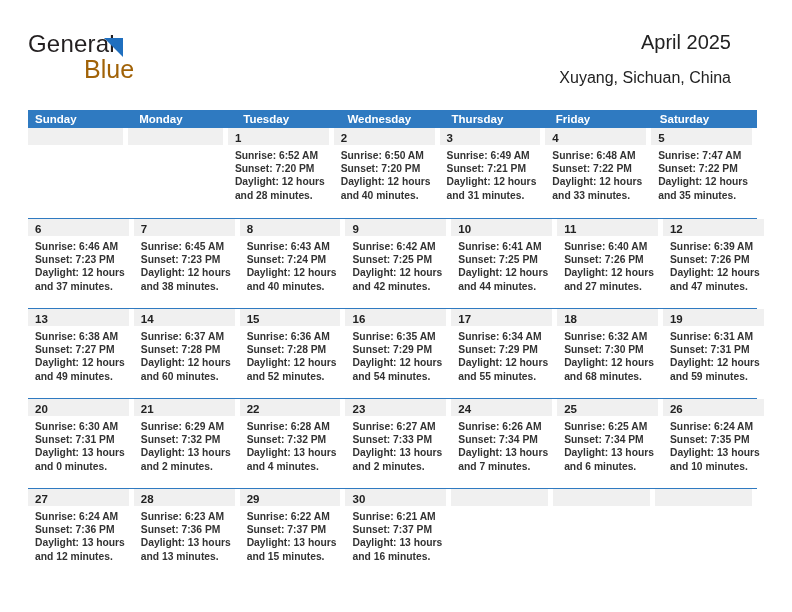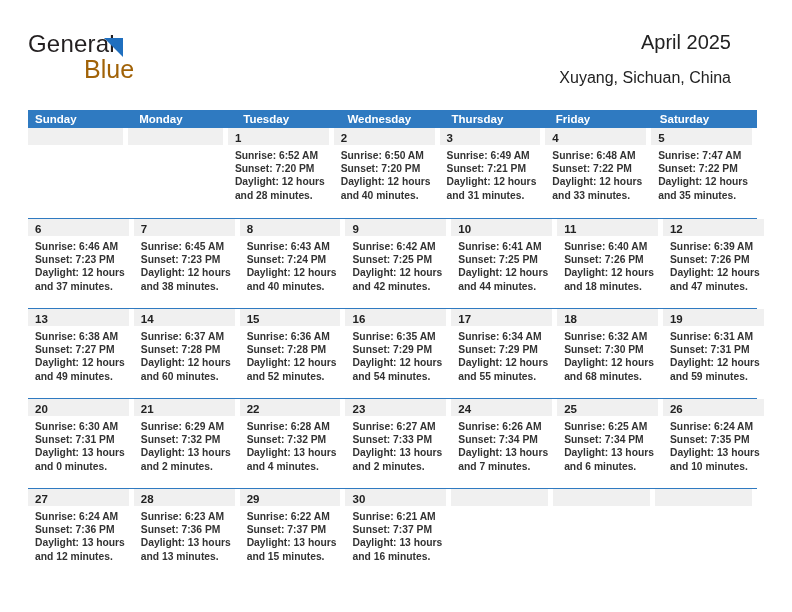--- a/index.html
+++ b/index.html
@@ -281,21 +281,21 @@
           <div class="day-line">Daylight: 12 hours</div>
           <div class="day-line">and 44 minutes.</div>
         </div>
       </div>
       <div class="day-cell">
         <div class="day-num-band"><span class="day-num">11</span></div>
         <div class="day-body">
           <div class="day-line">Sunrise: 6:40 AM</div>
           <div class="day-line">Sunset: 7:26 PM</div>
           <div class="day-line">Daylight: 12 hours</div>
-          <div class="day-line">and 18 minutes.</div>
+          <div class="day-line">and 27 minutes.</div>
         </div>
       </div>
       <div class="day-cell">
         <div class="day-num-band"><span class="day-num">12</span></div>
         <div class="day-body">
           <div class="day-line">Sunrise: 6:39 AM</div>
           <div class="day-line">Sunset: 7:26 PM</div>
           <div class="day-line">Daylight: 12 hours</div>
           <div class="day-line">and 47 minutes.</div>
         </div>

